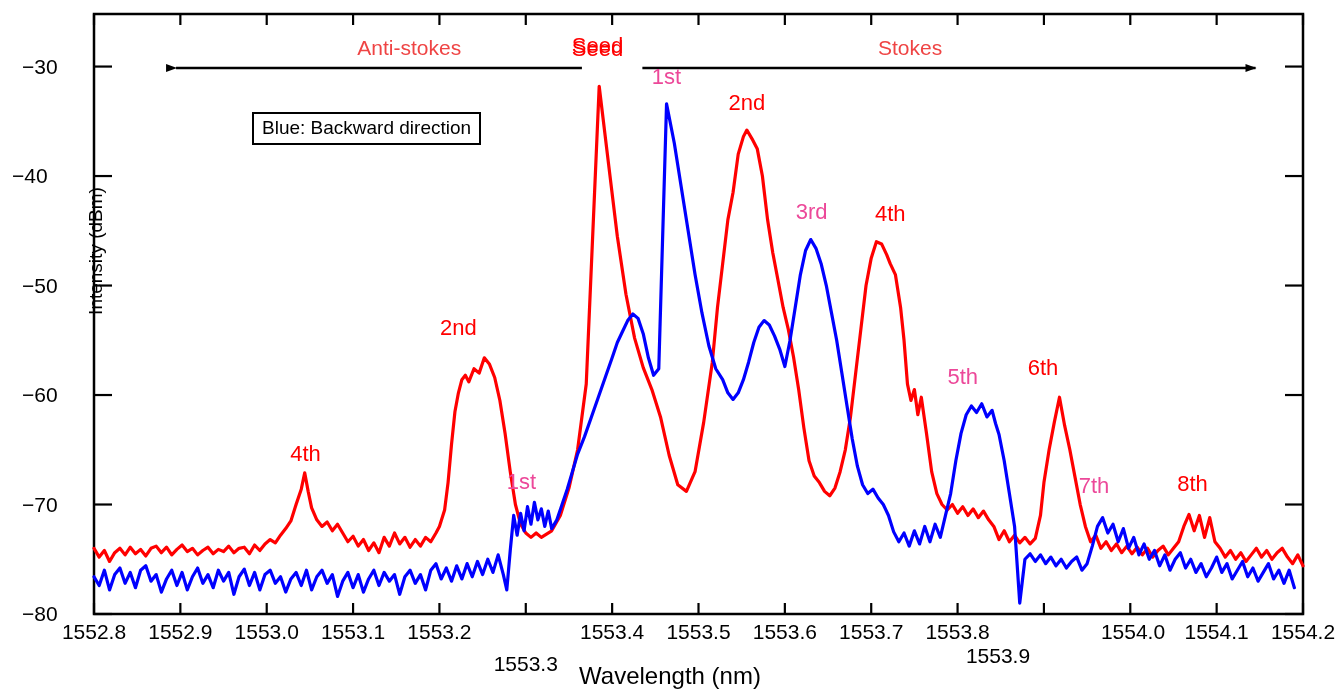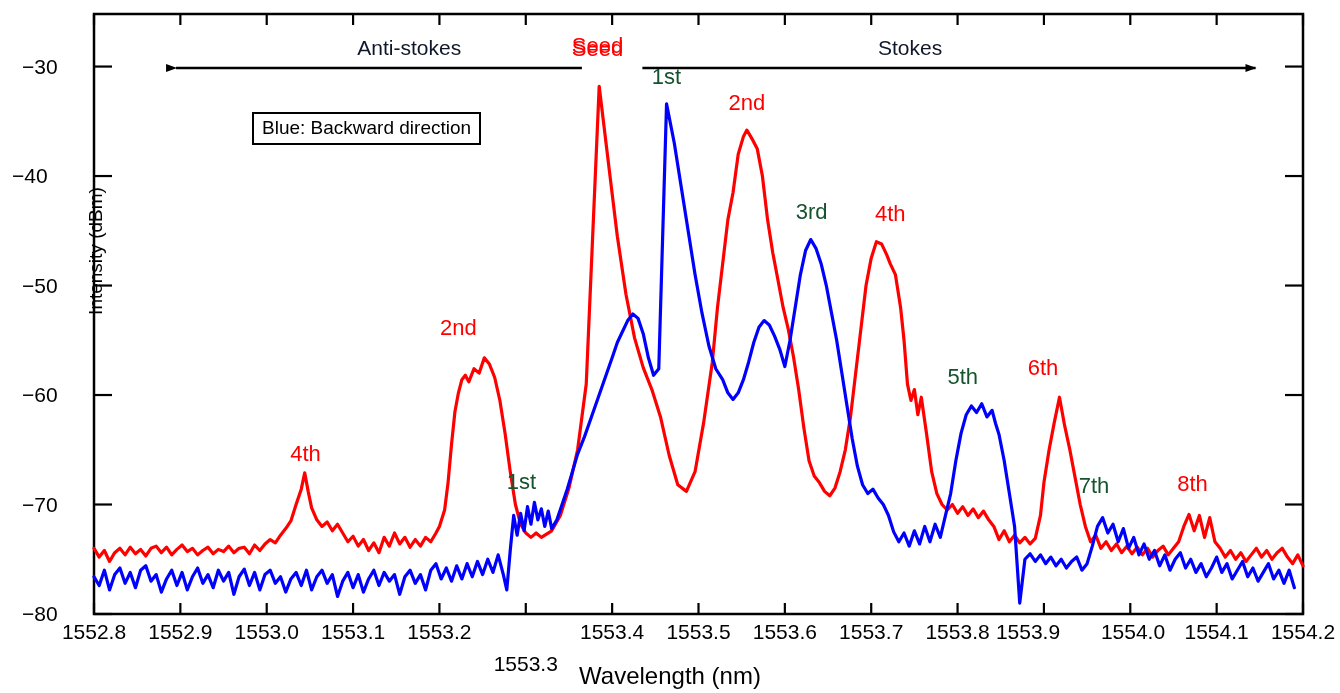--- a/index.html
+++ b/index.html
@@ -12,23 +12,23 @@
           text-align:center;font-size:19px;letter-spacing:0px;}
   .xlabel{position:absolute;left:520px;top:662px;width:300px;
           text-align:center;font-size:24px;}
   .ytick{position:absolute;right:0;text-align:left;font-size:21px;
          width:60px;transform:translateY(-12px);}
   .xtick{position:absolute;top:620px;text-align:center;font-size:21px;
          width:110px;transform:translateX(-55px);}
   .plabel{position:absolute;font-size:22px;white-space:nowrap;
           transform:translateX(-50%);}
   .plabel.red{color:#ff0000;}
-  .plabel.blue{color:#14532d;}
+  .plabel.blue{color:#ec4899;}
   .arrowlabel{position:absolute;font-size:21px;white-space:nowrap;
-              transform:translateX(-50%);color:#0f172a;}
+              transform:translateX(-50%);color:#ef4444;}
   .seedlabel{position:absolute;font-size:22px;white-space:nowrap;
              transform:translateX(-50%);color:#ff0000;}
   .legendbox{position:absolute;left:252px;top:112px;
              border:2px solid #000;background:#fff;
              padding:3px 8px 4px 8px;line-height:1.16;font-size:19px;}
   .legendbox div{white-space:nowrap;}
   svg{display:block;}
 </style>
 </head>
 <body>
@@ -51,21 +51,21 @@
       <div class="xtick" style="left: 180.357px;">1552.9</div>
       <div class="xtick" style="left: 266.714px;">1553.0</div>
       <div class="xtick" style="left: 353.071px;">1553.1</div>
       <div class="xtick" style="left: 439.429px;">1553.2</div>
       <div class="xtick" style="left: 525.786px; margin-top: 32px;">1553.3</div>
       <div class="xtick" style="left: 612.143px;">1553.4</div>
       <div class="xtick" style="left: 698.5px;">1553.5</div>
       <div class="xtick" style="left: 784.857px;">1553.6</div>
       <div class="xtick" style="left: 871.214px;">1553.7</div>
       <div class="xtick" style="left: 957.571px;">1553.8</div>
-      <div class="xtick" style="left: 1028px;">1553.9</div>
+      <div class="xtick" style="left: 998px; margin-top: 24px;">1553.9</div>
       <div class="xtick" style="left: 1133px;">1554.0</div>
       <div class="xtick" style="left: 1216.64px;">1554.1</div>
       <div class="xtick" style="left: 1303px;">1554.2</div>
     </div>
 
   <svg id="plot" width="1340" height="693">
       <rect x="94" y="14" width="1209" height="600" fill="none" stroke="#000" stroke-width="2.5"></rect>
       <g>
         <line x1="94" y1="614" x2="94" y2="603" stroke="#000" stroke-width="2.2"></line>
         <line x1="94" y1="14" x2="94" y2="25" stroke="#000" stroke-width="2.2"></line>

